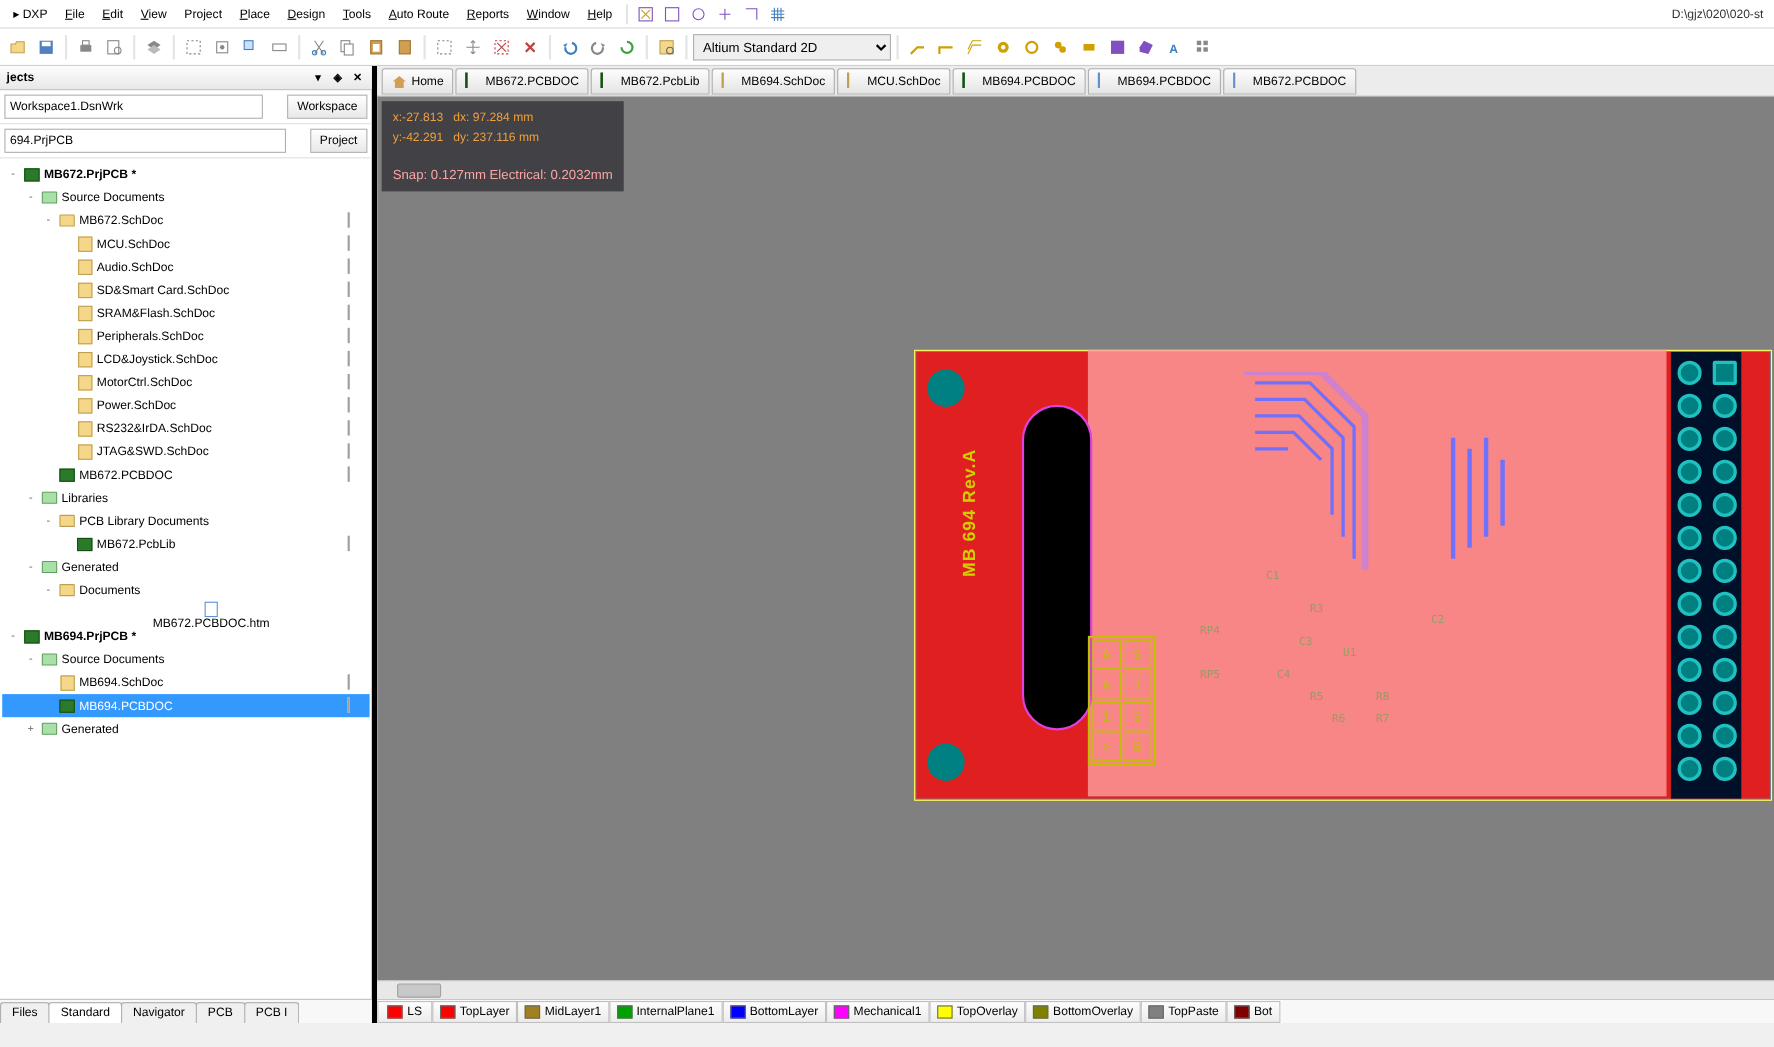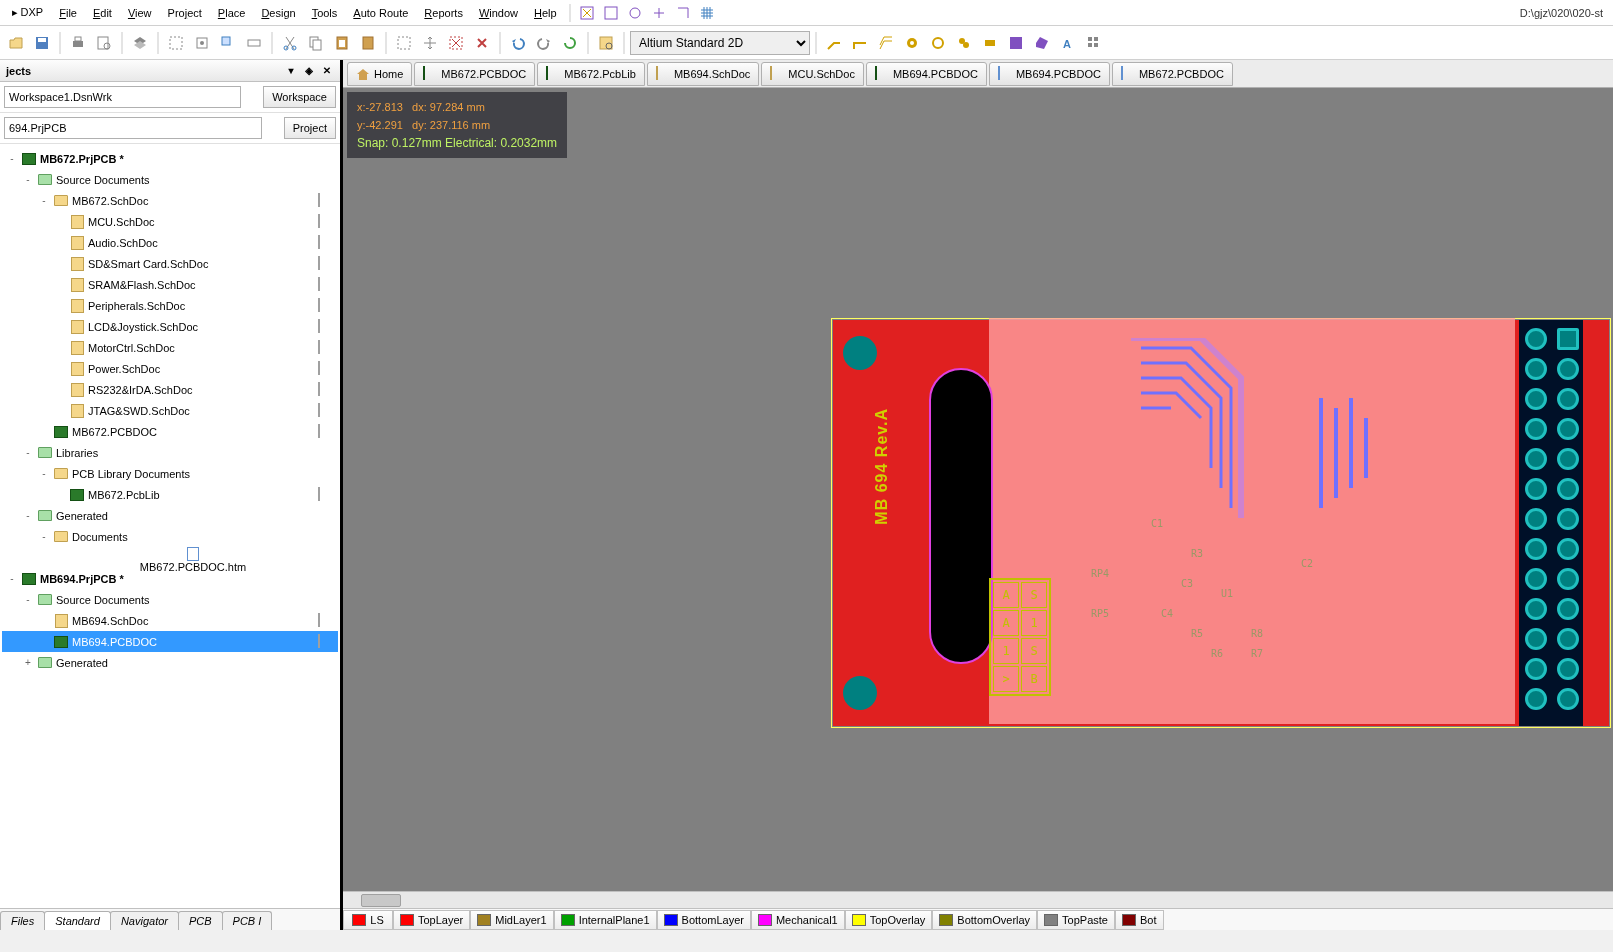--- a/index.html
+++ b/index.html
@@ -14,21 +14,21 @@
 .menubar .path { margin-left:auto; color:#333; padding-right:6px; }
 
 
 .toolbar { height:34px; background:#fff; border-bottom:1px solid #d0d0d0; display:flex; align-items:center; padding:2px 4px; gap:2px; }
 .toolbar .tbtn { width:24px; height:24px; display:flex; align-items:center; justify-content:center; border:1px solid transparent; border-radius:2px; }
 .toolbar .tsep { width:2px; height:22px; background:#e4e4e4; margin:0 3px; }
 .toolbar select { height:24px; border:1px solid #b0b0b0; padding:0 4px; font-size:12px; min-width:180px; }
 
 
 .main { display:flex; height:calc(100% - 26px - 34px - 22px); }
-.left { width:343px; background:#fff; border-right:3px solid #000000; display:flex; flex-direction:column; }
+.left { width:343px; background:#fff; border-right:5px solid #000000; display:flex; flex-direction:column; }
 .right { flex:1; background:#f0f0f0; display:flex; flex-direction:column; }
 
 
 .panel-hdr { height:22px; background:linear-gradient(#fdfdfd,#e8e8e8); border-bottom:1px solid #c0c0c0; display:flex; align-items:center; padding:0 6px; font-weight:bold; }
 .panel-hdr .pbtns { margin-left:auto; display:flex; gap:4px; }
 .panel-hdr .pbtns span { width:14px; height:14px; display:flex; align-items:center; justify-content:center; font-size:10px; cursor:default; }
 .wsrow { display:flex; padding:4px; gap:22px; border-bottom:1px solid #e0e0e0; }
 .wsrow input { flex:1; height:22px; border:1px solid #b0b0b0; padding:0 4px; }
 .wsrow button { height:22px; padding:0 8px; border:1px solid #b0b0b0; background:linear-gradient(#fff,#e8e8e8); }
 .viewrow { display:flex; align-items:center; padding:4px 6px; gap:12px; border-bottom:1px solid #e0e0e0; font-family:"Courier New",monospace; }
@@ -45,33 +45,33 @@
 .tree .node.bold .lbl { font-weight:bold; }
 .tree .node.sel { background:#3399ff; color:#fff; }
 .ic-folder { background:#f5d78a; border:1px solid #c0a050; width:14px; height:11px; border-radius:1px 1px 0 0; }
 .ic-folder.green { background:#a8e0a8; border-color:#60a060; }
 .ic-sch { background:#f5d78a; border:1px solid #c0a050; width:13px; height:14px; position:relative; }
 .ic-pcb { background:#2a7a2a; width:14px; height:12px; border:1px solid #145014; }
 .ic-doc { background:#fff; border:1px solid #a0a0a0; width:12px; height:14px; }
 .ic-htm { background:#fff; border:1px solid #6090d0; width:12px; height:14px; position:relative; }
 .ic-red { width:10px; height:12px; background:#e04040; border-radius:1px; }
 
-.bottom-tabs { height:22px; background:#f8f8f8; border-top:1px solid #c0c0c0; display:flex; align-items:flex-end;font-style:italic; }
+.bottom-tabs { height:22px; background:#f8f8f8; border-top:1px solid #c0c0c0; display:flex; align-items:flex-end; }
 .bottom-tabs .btab { padding:3px 10px; border:1px solid #b0b0b0; border-bottom:none; background:#f0f0f0; margin-right:-1px; border-radius:3px 3px 0 0; font-size:11px; }
 .bottom-tabs .btab.act { background:#fff; font-weight:normal; }
 
 
 .doctabs { height:28px; display:flex; align-items:center; padding:2px 4px; gap:2px; background:#ececec; border-bottom:1px solid #b0b0b0; overflow:hidden; }
 .doctabs .dtab { display:flex; align-items:center; gap:4px; padding:4px 8px; border:1px solid #b0b0b0; background:linear-gradient(#fdfdfd,#e4e4e4); border-radius:3px 3px 0 0; white-space:nowrap; }
 .doctabs .dtab .dic { width:14px; height:14px; }
 
 .canvas-wrap { flex:1; background:#808080; position:relative; overflow:hidden; }
 .coords { position:absolute; left:4px; top:4px; background:rgba(60,60,65,0.92); color:#ccc; padding:6px 10px; font-family:"Tahoma"; font-size:13px; line-height:18px; z-index:10; }
 .coords .orange { color:#f0a040; }
-.coords .snap { color:#bef264; font-size:12px; }
+.coords .snap { color:#fca5a5; font-size:12px;margin-top:16px; }
 
 .pcb { position:absolute; left:488px; top:230px; width:780px; height:410px; }
 .pcb .outline { position:absolute; inset:0; border:1px solid #ffff60; }
 .pcb .board { position:absolute; left:2px; top:2px; right:2px; bottom:2px; background:#e02020; }
 .pcb .pour { position:absolute; left:158px; top:0; width:526px; height:406px; background:rgba(255,160,160,0.8); }
 .pcb .slot { position:absolute; left:98px; top:50px; width:64px; height:296px; background:#000; border:2px solid #e040e0; border-radius:32px; }
 .pcb .hole { position:absolute; width:34px; height:34px; background:#008080; border-radius:50%; }
 .pcb .silk { position:absolute; left:42px; top:90px; color:#d0d000; font-size:16px; font-weight:bold; writing-mode:vertical-rl; transform:rotate(180deg); letter-spacing:1px; }
 .pcb .hdr { position:absolute; right:28px; top:2px; width:64px; bottom:2px; background:#001028; }
 .pcb .hdr .pad { position:absolute; width:22px; height:22px; background:#008080; border-radius:50%; border:3px solid #20c0c0; }

